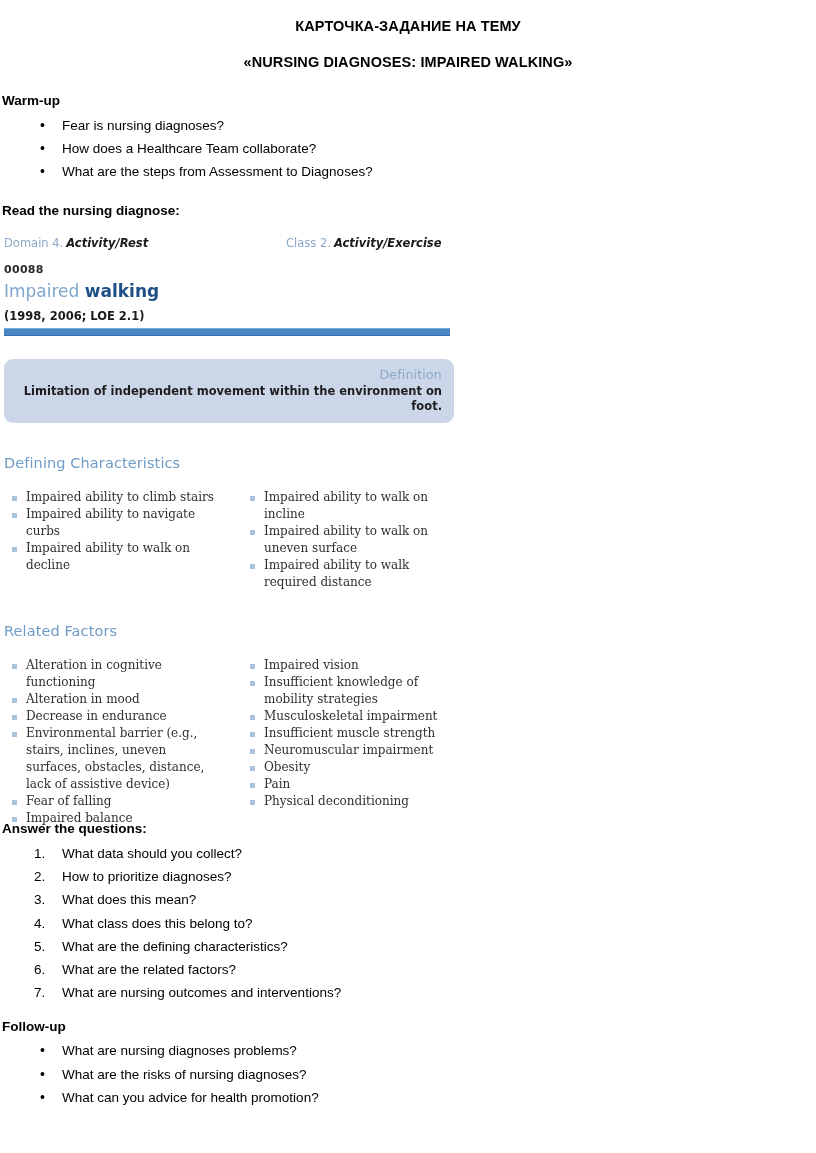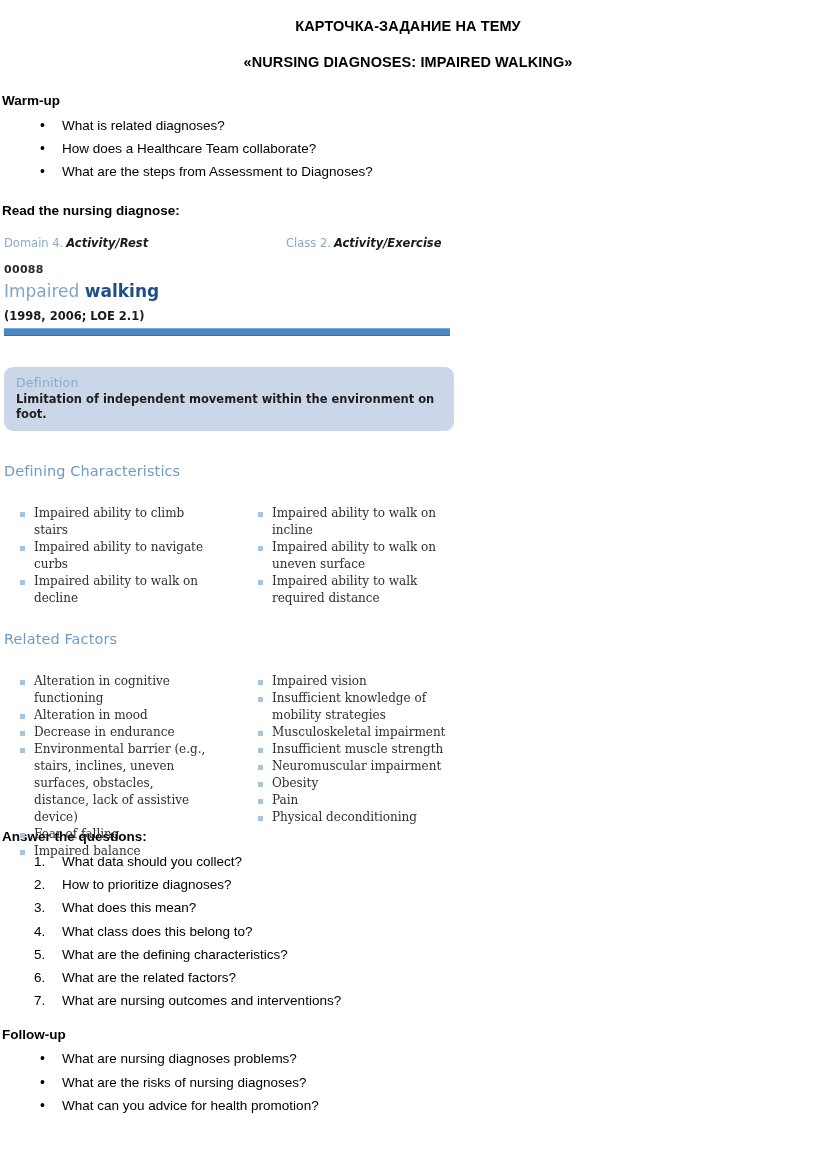--- a/index.html
+++ b/index.html
@@ -170,27 +170,28 @@
     margin-top: 5px;
     margin-left: 2px;
     width: 446px;
     height: 6px;
     background: #4a85c4;
     border-top: 1px solid #78a7d8;
     border-bottom: 1px solid #3671ae;
   }
 
   .definition-box {
-    margin-top: 31px;
+    margin-top: 23px;
     margin-left: 2px;
     width: 450px;
     box-sizing: border-box;
     background: #ccd6e9;
     border-radius: 9px;
     padding: 9px 12px 10px 12px;
+    text-align: right;
   }
   .definition-title {
     color: #8ba9c7;
     font-size: 12.5px;
     line-height: 1.15;
     letter-spacing: 0.2px;
   }
   .definition-text {
     color: #1d1d1d;
     font-size: 11.5px;
@@ -215,21 +216,21 @@
   }
   .ncol {
     position: absolute;
     top: 0;
   }
   .ncol-left  { left: 2px;   width: 222px; }
   .ncol-right { left: 240px; width: 222px; }
 
   ul.nanda-list {
     list-style: none;
-    margin: 16px;
+    margin: 8px;
     padding: 0;
     font-family: "DejaVu Serif", serif;
   }
   ul.nanda-list > li {
     position: relative;
     padding-left: 14px;
     font-size: 12px;
     line-height: 1.42;
     color: #2f2f2f;
     margin-bottom: 0;
@@ -250,21 +251,21 @@
 </head>
 <body>
 
 <div class="page">
 
   <div class="doc-title">КАРТОЧКА-ЗАДАНИЕ НА ТЕМУ</div>
   <div class="doc-title second">«NURSING DIAGNOSES: IMPAIRED WALKING»</div>
 
   <div class="section-heading sh-warmup">Warm-up</div>
   <ul class="doc-bullets">
-    <li>What is related diagnoses?</li>
+    <li>Fear is nursing diagnoses?</li>
     <li>How does a Healthcare Team collaborate?</li>
     <li>What are the steps from Assessment to Diagnoses?</li>
   </ul>
 
   <div class="section-heading sh-read">Read the nursing diagnose:</div>
 
   <div class="nanda-card">
 
     <div class="nanda-meta">
       <div class="domain-block">

